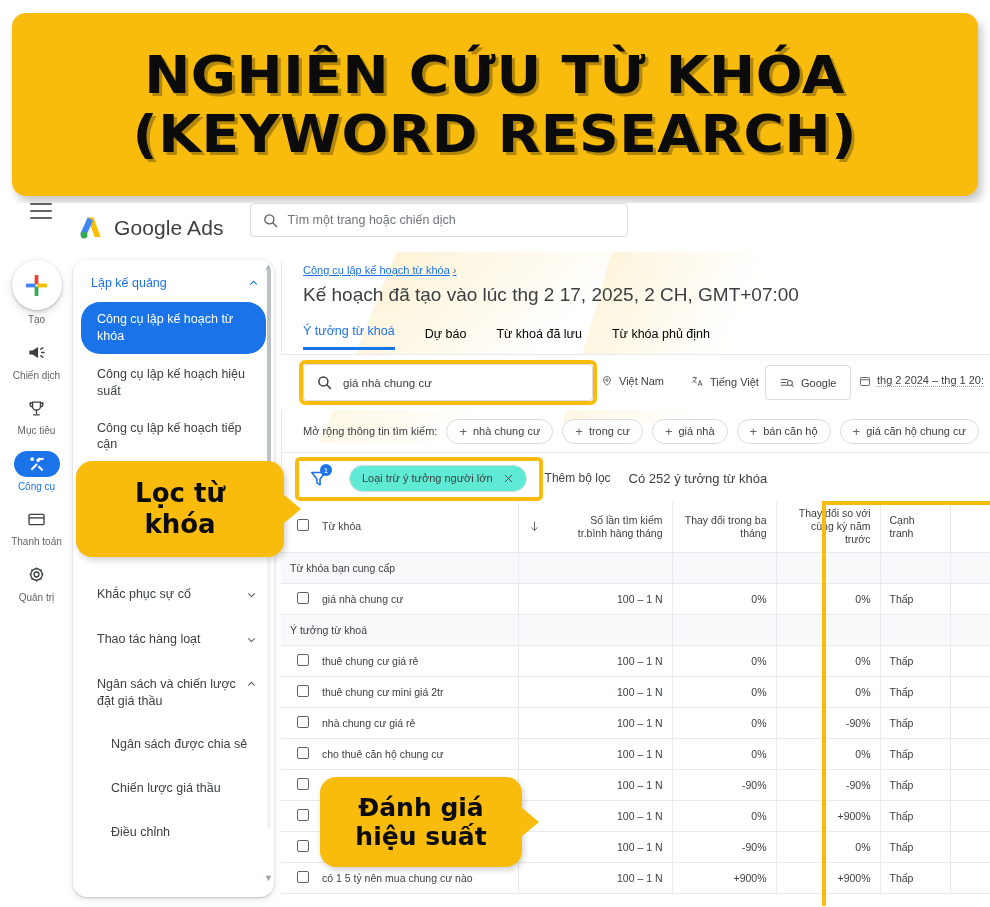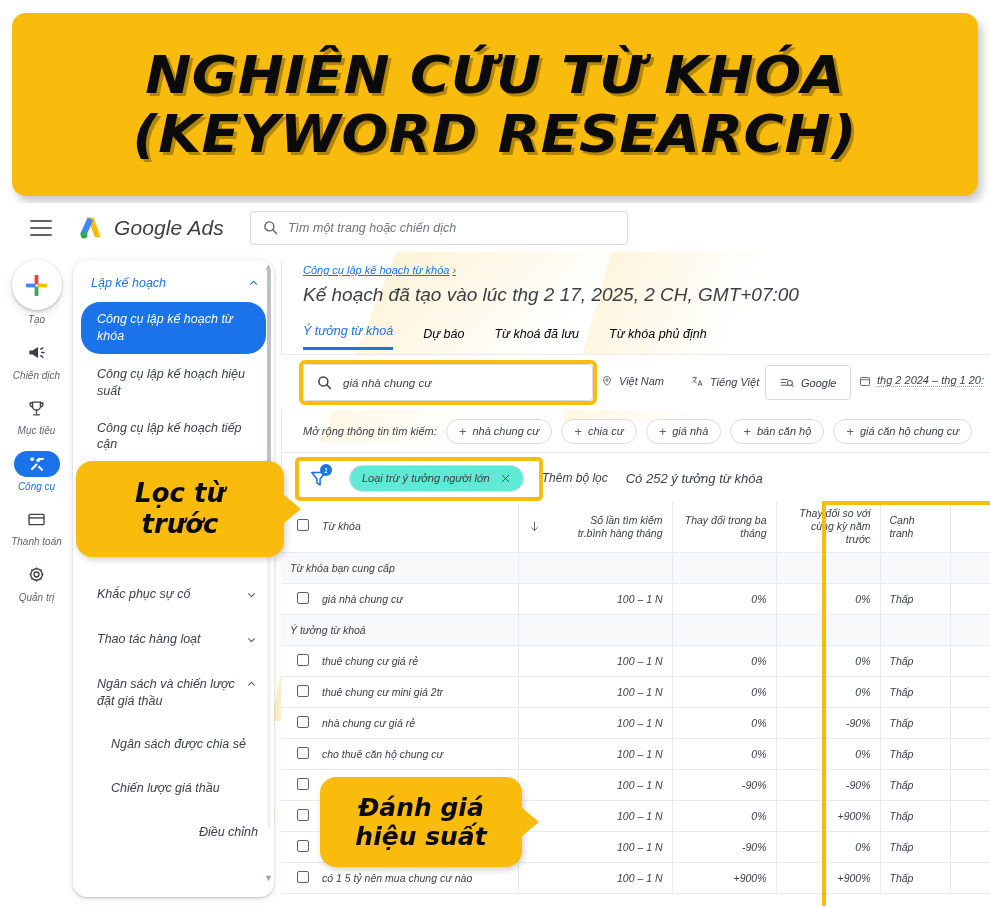--- a/index.html
+++ b/index.html
@@ -2,21 +2,21 @@
 <html lang="vi"><head>
 <meta charset="utf-8">
 <style>
   * { box-sizing: border-box; margin: 0; padding: 0; }
   html, body {
     width: 990px; height: 907px;
     font-family: "Liberation Sans", "DejaVu Sans", sans-serif;
     background: #ffffff;
     overflow: hidden;
   }
-  #root { position: relative; width: 852px; height: 907px; background: #fff; font-style: italic; }
+  #root { position: relative; width: 852px; height: 907px; background: #fff; }
 
   
   .banner {
     position: absolute; left: 12px; top: 13px;
     width: 966px; height: 183px;
     background: #F9BC0D;
     border-radius: 14px;
     box-shadow: 4px 6px 10px rgba(0,0,0,.22);
     display: flex; flex-direction: column;
     align-items: center; justify-content: center;
@@ -65,21 +65,21 @@
   .wm-swoosh2{
     position:absolute; width: 250px; height: 260px; left: 600px; top: -40px;
     background: linear-gradient(100deg, rgba(250,206,90,.22), rgba(255,255,255,0) 60%);
     transform: skewX(-16deg);
   }
 
   
   .topbar {
     position: absolute; left:0; top:0; width: 990px; height: 49px;
     background:#fff; z-index: 3;
-    display:flex; align-items:center;
+    display:flex; 
   }
   .hamburger { margin-left: 30px; width: 22px; height: 16px; display:flex; flex-direction:column; justify-content:space-between; cursor:pointer;}
   .hamburger i { display:block; height:2px; background:#5f6368; border-radius:1px; }
   .brand { display:flex; align-items:center; margin-left: 26px; gap: 9px; }
   .brand-logo { width: 27px; height: 24px; position:relative; }
   .brand-text { font-size: 21px; color:#3c4043; letter-spacing:.1px; }
   .topsearch {
     margin-left: 26px; width: 378px; height: 34px;
     border: 1px solid #dadce0; border-radius: 4px;
     display:flex; align-items:center; gap:10px; padding: 0 12px;
@@ -356,21 +356,21 @@
             <circle cx="12" cy="12" r="7.3"></circle>
           </svg>
         </div>
         <div class="rail-label">Quản trị</div>
       </div>
     </div>
 
     <div class="navpanel">
       <div class="nav-scroll">
         <div class="nav-head">
-          <span>Lập kế hoạch</span>
+          <span>Lập kế quảng</span>
           <span>
             <svg width="13" height="13" viewBox="0 0 24 24" fill="none" stroke="#1a73e8" stroke-width="2">
                 <polyline points="6,14 12,8 18,14"></polyline>
               </svg>
           </span>
         </div>
 
         <div class="nav-pill">Công cụ lập kế hoạch từ khóa</div>
 
         <div class="nav-item">
@@ -408,21 +408,21 @@
                 <polyline points="6,14 12,8 18,14"></polyline>
               </svg>
           </span>
         </div>
         <div class="nav-item sub" style="padding-top:17px;">
           <span>Ngân sách được chia sẻ</span>
         </div>
         <div class="nav-item sub" style="padding-top:17px;">
           <span>Chiến lược giá thầu</span>
         </div>
-        <div class="nav-item sub" style="padding-top:17px;justify-content:flex-end;">
+        <div class="nav-item sub" style="padding-top:17px;">
           <span>Điều chỉnh</span>
         </div>
       </div>
       <div class="nav-arrow" style="top:2px;">▲</div>
       <div class="nav-track"></div>
       <div class="nav-thumb"></div>
       <div class="nav-arrow" style="top:613px;">▼</div>
     </div>
 
     <div class="navfoot">
@@ -505,21 +505,21 @@
       </div>
 
       <div class="expandrow">
         <span class="exlabel">Mở rộng thông tin tìm kiếm:</span>
         <span class="exchip">
             <span class="plus">+</span>
             <span>nhà chung cư</span>
           </span>
         <span class="exchip">
             <span class="plus">+</span>
-            <span>chia cư</span>
+            <span>trong cư</span>
           </span>
         <span class="exchip">
             <span class="plus">+</span>
             <span>giá nhà</span>
           </span>
         <span class="exchip">
             <span class="plus">+</span>
             <span>bán căn hộ</span>
           </span>
         <span class="exchip">
@@ -684,21 +684,21 @@
           </tbody>
         </table>
       </div>
 
       <div class="tablehi"></div>
     </div>
   </div>
 
   <div class="callout" id="callout-loc">
     <div class="cl">Lọc từ</div>
-    <div class="cl">trước</div>
+    <div class="cl">khóa</div>
     <div class="tail"></div>
   </div>
 
   <div class="callout" id="callout-perf">
     <div class="cl">Đánh giá</div>
     <div class="cl">hiệu suất</div>
     <div class="tail"></div>
   </div>
 
 </div>

